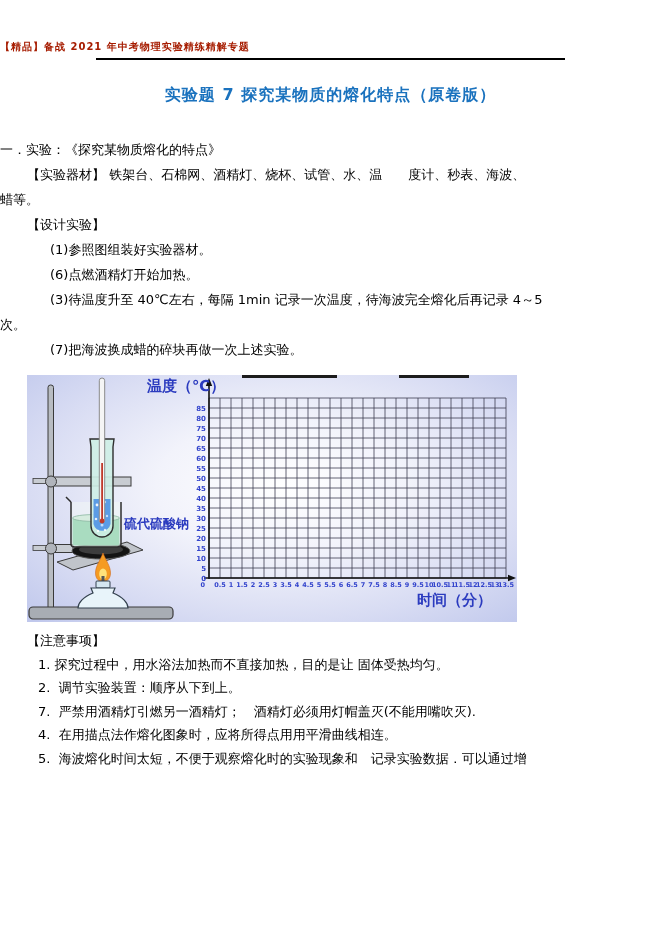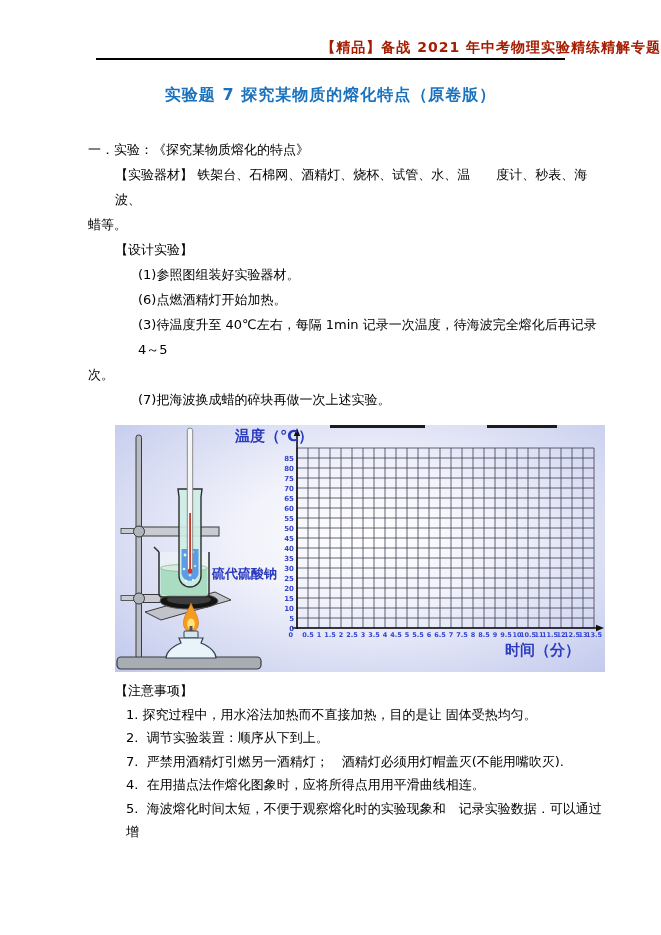--- a/index.html
+++ b/index.html
@@ -4,29 +4,29 @@
 <style>
   html,body{margin:0;padding:0;background:#e9e9e9;}
   .page{
     position:relative;width:661px;height:935px;background:#ffffff;
     margin:0 auto;overflow:hidden;
     font-family:"DejaVu Sans","Liberation Sans",sans-serif;
     color:#000;
   }
   .header{padding-top:40px;}
   .header-text{
-    text-align:right;font-size:14px;font-weight:bold;color:#a61c00;
+    text-align:left;font-size:10px;font-weight:bold;color:#a61c00;
     letter-spacing:1px;line-height:14px;
   }
   .header-rule{height:0;border-bottom:2px solid #000;margin:4px 96px 0 96px;}
   .doc-title{
     margin:25px 0 0 0;text-align:center;
     font-size:16px;font-weight:bold;color:#1a72be;letter-spacing:1px;
   }
-  .content{margin-left:88px;margin-right:56px;}
+  .content{margin-right:56px;}
   .body-block{margin-top:31px;}
   .doc-line{font-size:13px;line-height:25px;white-space:pre-wrap;}
   .notes-block{margin-top:7px;}
   .notes-block .doc-line{line-height:23.5px;}
   .ind-0{padding-left:0;}
   .ind-1{padding-left:27px;}
   .ind-2{padding-left:38px;}
   .ind-3{padding-left:50px;}
   .figure{
     position:relative;width:490px;height:247px;margin-top:13px;margin-left:27px;

